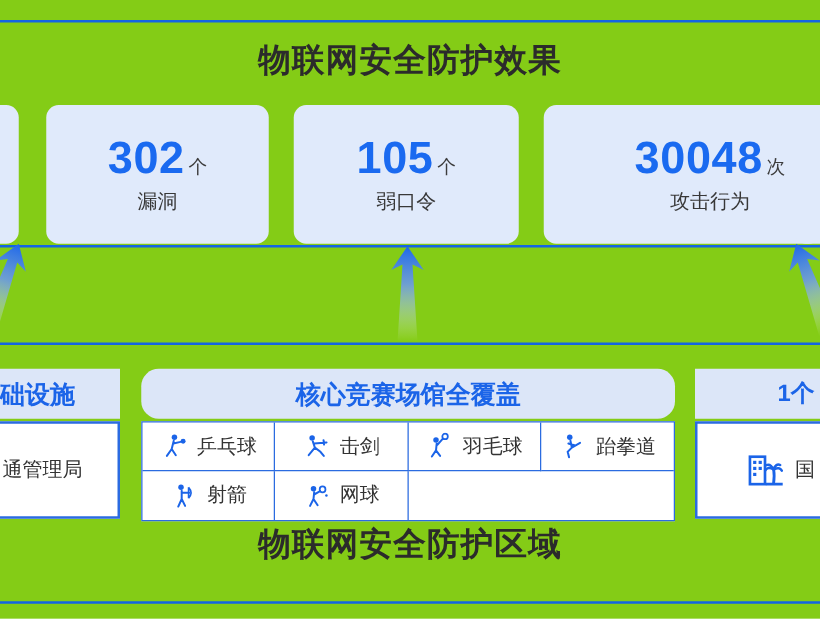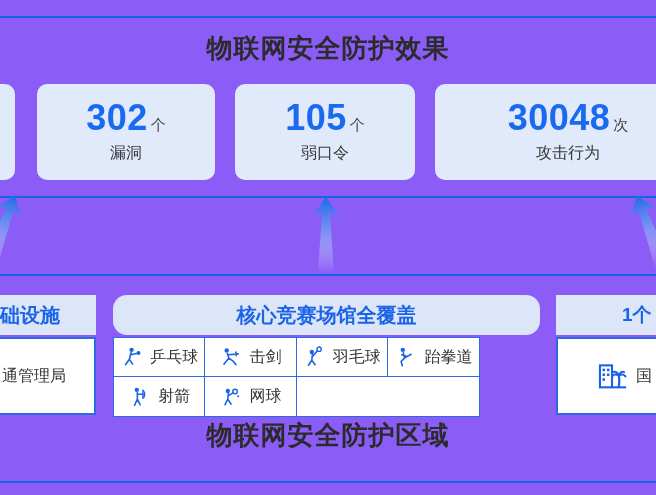--- a/index.html
+++ b/index.html
@@ -1,30 +1,30 @@
 <!DOCTYPE html>
 <html><head>
 <meta charset="utf-8">
 <style>
   html,body{margin:0;padding:0;}
-  .stage{position:relative;width:656px;height:495px;background:#8b5cf6;overflow:hidden;
+  .stage{position:relative;width:656px;height:495px;background:#84cc16;overflow:hidden;
          font-family:"Liberation Sans","DejaVu Sans",sans-serif;}
   .hline{position:absolute;left:0;width:656px;height:2px;background:#1464e4;}
   .hline.top{top:16px;}
   .hline.arrow-top{top:196px;}
   .hline.arrow-bottom{top:274px;}
   .hline.bottom{top:481px;}
 
   .big-title{position:absolute;left:0;width:656px;text-align:center;
              font-size:26px;font-weight:bold;color:#2b2b2b;letter-spacing:1px;}
   .big-title.t-top{top:31px;}
   .big-title.t-bottom{top:418px;}
 
   
-  .stat-card{position:absolute;top:84px;height:96px;background:#e0eafb;border-radius:10px;
+  .stat-card{position:absolute;top:84px;height:111px;background:#e0eafb;border-radius:10px;
              display:flex;flex-direction:column;align-items:center;justify-content:center;}
   .stat-row{display:flex;align-items:baseline;line-height:1;}
   .stat-num{font-size:36px;font-weight:bold;color:#1a6af0;letter-spacing:0.5px;}
   .stat-unit{font-size:15px;color:#3c3c3c;margin-left:3px;}
   .stat-label{font-size:16px;color:#383838;margin-top:7px;}
 
   
   .arrow{position:absolute;width:40px;height:78px;}
   .arrow svg{display:block;width:100%;height:100%;}
   .arrow.a-left{left:-5px;top:195px;transform:rotate(20deg);transform-origin:50% 0;}
@@ -36,21 +36,21 @@
                 color:#1b64e8;font-weight:bold;display:flex;align-items:center;overflow:hidden;}
   .panel-box{position:absolute;background:#ffffff;border:2px solid #2b6be0;
              display:flex;align-items:center;overflow:hidden;box-sizing:border-box;}
 
   .ph-infra{left:-100px;width:196px;font-size:20px;}
   .ph-infra span{margin-left:100px;white-space:nowrap;}
   .box-infra{left:-100px;width:196px;top:337px;height:78px;font-size:16px;color:#333;}
   .box-infra span{margin-left:100px;white-space:nowrap;}
 
   .ph-venues{left:113px;width:427px;font-size:20px;justify-content:center;border-radius:14px;}
-  .venue-grid{position:absolute;left:113px;top:337px;width:367px;height:80px;
+  .venue-grid{position:absolute;left:113px;top:337px;width:427px;height:80px;
               display:grid;grid-template-columns:repeat(4,1fr);grid-template-rows:1fr 1fr;
               border:1.5px solid #2b6be0;box-sizing:border-box;background:#fff;}
   .venue-cell{display:flex;align-items:center;justify-content:center;gap:8px;
               border-right:1.5px solid #2b6be0;border-bottom:1.5px solid #2b6be0;
               font-size:16px;color:#333;}
   .venue-cell:nth-child(4n){border-right:none;}
   .venue-cell:nth-child(n+5){border-bottom:none;}
   .sport-ico{width:22px;height:22px;flex:0 0 auto;}
   .sport-ico *{vector-effect:non-scaling-stroke;}
 

